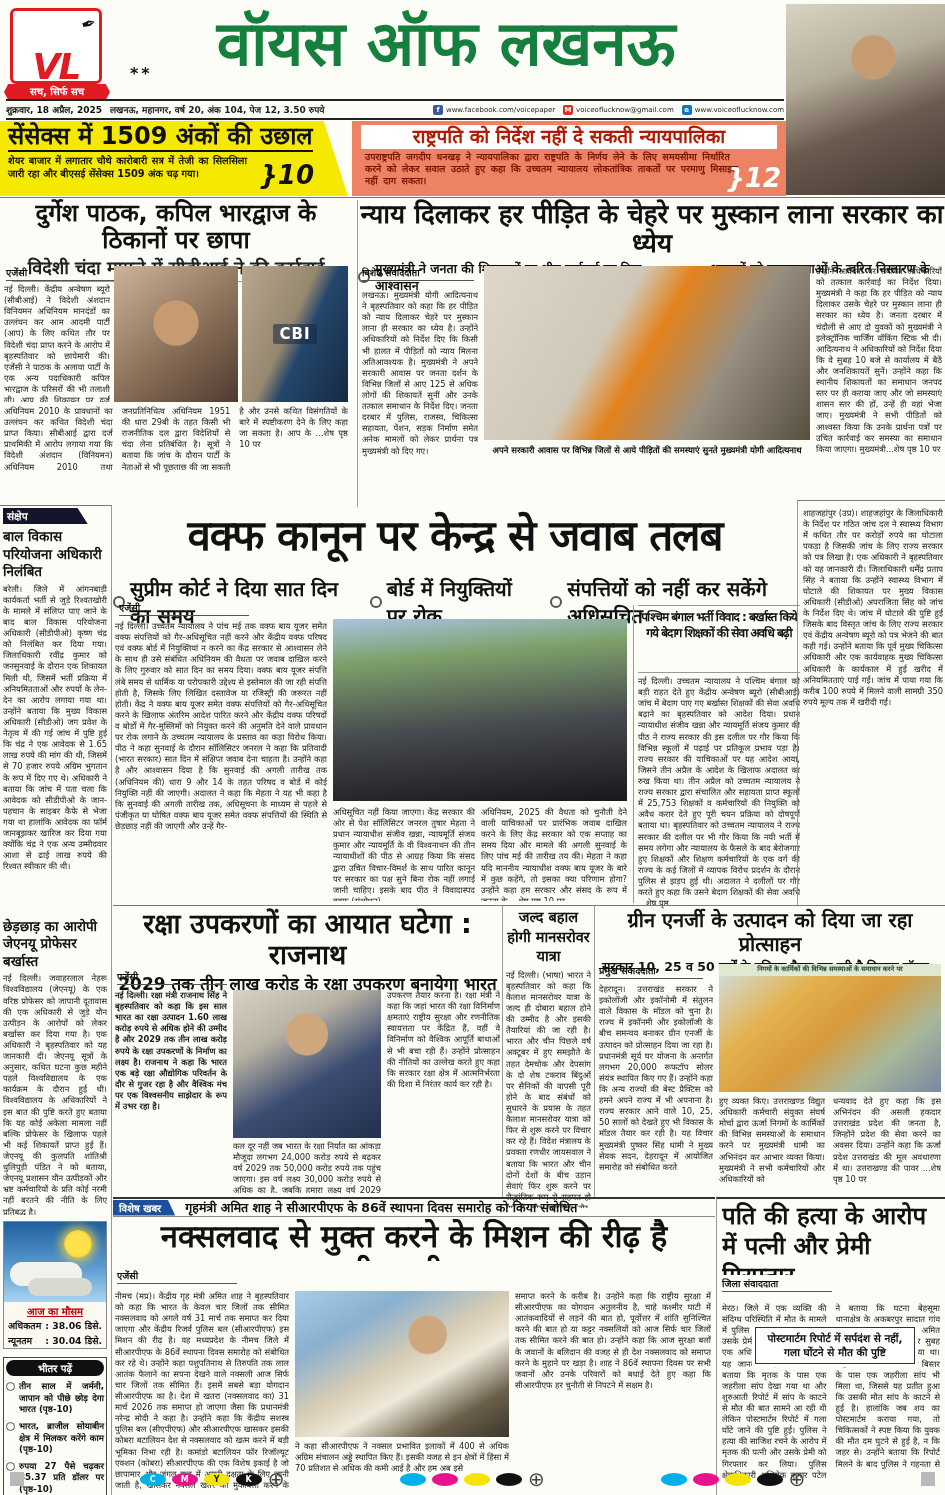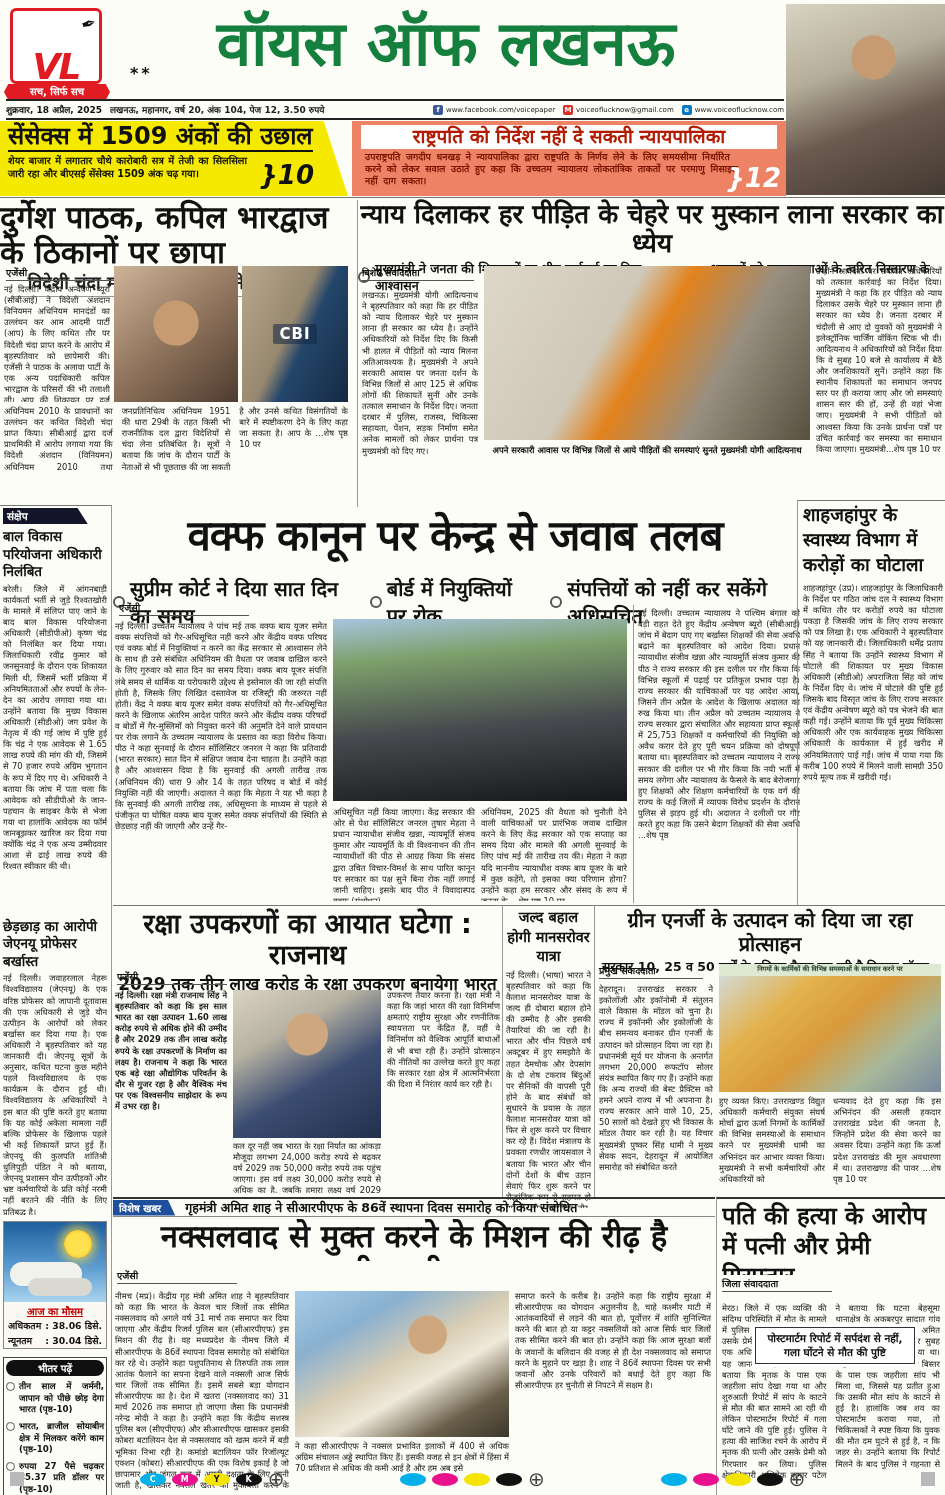--- a/index.html
+++ b/index.html
@@ -45,21 +45,21 @@
   #teaser-right{left:352px;top:121px;width:434px;height:75px;background:#ed8364;box-sizing:border-box;padding:3px;}
   #teaser-right .band{background:#fff;margin:1px 6px;text-align:center;padding:1px 2px;}
   #teaser-right .h{font-size:19px;font-weight:900;color:#b31b00;line-height:1.15;}
   #teaser-right .b{color:#7a1500;font-size:9.4px;font-weight:bold;text-align:left;line-height:1.3;
                    margin:3px 34px 12px 10px;font-family:Liberation Mono, monospace;}
   #teaser-right .pg{position:absolute;right:5px;bottom:3px;font-size:26px;font-style:italic;font-weight:900;color:#fff;}
 
   
   #rule-top2{left:0;top:197px;width:945px;border-top:1px solid #777;}
   #cbi{left:0;top:200px;width:352px;height:307px;}
-  #cbi .h{font-size:31px;font-weight:900;text-align:left;line-height:1.12;}
+  #cbi .h{font-size:24px;font-weight:900;text-align:center;line-height:1.12;}
   #cbi .sh{font-size:18px;font-weight:800;color:#222;text-align:center;border-bottom:1px solid #999;
            margin:1px 12px 0 12px;padding-bottom:2px;}
   #cbi-byline{left:6px;top:66px;width:120px;}
   #cbi-col1{left:4px;top:84px;width:106px;height:118px;}
   #cbi-photo1{left:114px;top:66px;width:124px;height:136px;
     background:radial-gradient(circle at 50% 42%,#c79b72 0 22%,rgba(0,0,0,0) 23%),
                linear-gradient(140deg,#cdb497 0%,#8a6f58 55%,#4e3b30 100%);}
   #cbi-photo2{left:242px;top:66px;width:106px;height:136px;position:absolute;
     background:linear-gradient(115deg,#b8a88e 0%,#96876f 45%,#24466b 58%,#152a42 100%);
     display:flex;align-items:center;justify-content:center;}
@@ -279,26 +279,26 @@
         <span class="ring"></span>
         <span>संपत्तियों को नहीं कर सकेंगे अधिसूचित</span>
       </span>
     </div>
     <div class="abs byline" id="waqf-byline">एजेंसी</div>
     <div class="abs body-txt" id="waqf-col1">नई दिल्ली। उच्चतम न्यायालय ने पांच मई तक वक्फ बाय यूजर समेत वक्फ संपत्तियों को गैर-अधिसूचित नहीं करने और केंद्रीय वक्फ परिषद एवं वक्फ बोर्ड में नियुक्तियां न करने का केंद्र सरकार से आश्वासन लेने के साथ ही उसे संबंधित अधिनियम की वैधता पर जवाब दाखिल करने के लिए गुरुवार को सात दिन का समय दिया। वक्फ बाय यूजर संपत्ति लंबे समय से धार्मिक या परोपकारी उद्देश्य से इस्तेमाल की जा रही संपत्ति होती है, जिसके लिए लिखित दस्तावेज या रजिस्ट्री की जरूरत नहीं होती। केंद्र ने वक्फ बाय यूजर समेत वक्फ संपत्तियों को गैर-अधिसूचित करने के खिलाफ अंतरिम आदेश पारित करने और केंद्रीय वक्फ परिषदों व बोर्डों में गैर-मुस्लिमों को नियुक्त करने की अनुमति देने वाले प्रावधान पर रोक लगाने के उच्चतम न्यायालय के प्रस्ताव का कड़ा विरोध किया। पीठ ने कहा सुनवाई के दौरान सॉलिसिटर जनरल ने कहा कि प्रतिवादी (भारत सरकार) सात दिन में संक्षिप्त जवाब देना चाहता है। उन्होंने कहा है और आश्वासन दिया है कि सुनवाई की अगली तारीख तक (अधिनियम की) धारा 9 और 14 के तहत परिषद व बोर्ड में कोई नियुक्ति नहीं की जाएगी। अदालत ने कहा कि मेहता ने यह भी कहा है कि सुनवाई की अगली तारीख तक, अधिसूचना के माध्यम से पहले से पंजीकृत या घोषित वक्फ बाय यूजर समेत वक्फ संपत्तियों की स्थिति से छेड़छाड़ नहीं की जाएगी और उन्हें गैर-</div>
     <div class="abs photo" id="waqf-photo"></div>
     <div class="abs body-txt" id="waqf-cont1">अधिसूचित नहीं किया जाएगा। केंद्र सरकार की ओर से पेश सॉलिसिटर जनरल तुषार मेहता ने प्रधान न्यायाधीश संजीव खन्ना, न्यायमूर्ति संजय कुमार और न्यायमूर्ति के वी विश्वनाथन की तीन न्यायाधीशों की पीठ से आग्रह किया कि संसद द्वारा उचित विचार-विमर्श के साथ पारित कानून पर सरकार का पक्ष सुने बिना रोक नहीं लगाई जानी चाहिए। इसके बाद पीठ ने विवादास्पद वक्फ (संशोधन)</div>
     <div class="abs body-txt" id="waqf-cont2">अधिनियम, 2025 की वैधता को चुनौती देने वाली याचिकाओं पर प्रारंभिक जवाब दाखिल करने के लिए केंद्र सरकार को एक सप्ताह का समय दिया और मामले की अगली सुनवाई के लिए पांच मई की तारीख तय की। मेहता ने कहा यदि माननीय न्यायाधीश वक्फ बाय यूजर के बारे में कुछ कहेंगे, तो इसका क्या परिणाम होगा? उन्होंने कहा हम सरकार और संसद के रूप में जनता के        ...शेष पृष्ठ 10 पर</div>
     <div id="bengal">
+      <div class="h">पश्चिम बंगाल भर्ती विवाद : बर्खास्त किये गये बेदाग शिक्षकों की सेवा अवधि बढ़ी</div>
       <div class="b body-txt">नई दिल्ली। उच्चतम न्यायालय ने पश्चिम बंगाल को बड़ी राहत देते हुए केंद्रीय अन्वेषण ब्यूरो (सीबीआई) जांच में बेदाग पाए गए बर्खास्त शिक्षकों की सेवा अवधि बढ़ाने का बृहस्पतिवार को आदेश दिया। प्रधान न्यायाधीश संजीव खन्ना और न्यायमूर्ति संजय कुमार की पीठ ने राज्य सरकार की इस दलील पर गौर किया कि विभिन्न स्कूलों में पढ़ाई पर प्रतिकूल प्रभाव पड़ा है। राज्य सरकार की याचिकाओं पर यह आदेश आया, जिसने तीन अप्रैल के आदेश के खिलाफ अदालत का रुख किया था। तीन अप्रैल को उच्चतम न्यायालय ने राज्य सरकार द्वारा संचालित और सहायता प्राप्त स्कूलों में 25,753 शिक्षकों व कर्मचारियों की नियुक्ति को अवैध करार देते हुए पूरी चयन प्रक्रिया को दोषपूर्ण बताया था। बृहस्पतिवार को उच्चतम न्यायालय ने राज्य सरकार की दलील पर भी गौर किया कि नयी भर्ती में समय लगेगा और न्यायालय के फैसले के बाद बेरोजगार हुए शिक्षकों और शिक्षण कर्मचारियों के एक वर्ग की राज्य के कई जिलों में व्यापक विरोध प्रदर्शन के दौरान पुलिस से झड़प हुई थी। अदालत ने दलीलों पर गौर करते हुए कहा कि उसने बेदाग शिक्षकों की सेवा अवधि        ...शेष पृष्ठ</div>
     </div>
   </div>
 
   <div class="abs" id="shah">
-    <div class="h">शाहजहांपुर के स्वास्थ्य विभाग में करोड़ों का घोटाला</div>
     <div class="b body-txt">शाहजहांपुर (उप्र)। शाहजहांपुर के जिलाधिकारी के निर्देश पर गठित जांच दल ने स्वास्थ्य विभाग में कथित तौर पर करोड़ों रुपये का घोटाला पकड़ा है जिसकी जांच के लिए राज्य सरकार को पत्र लिखा है। एक अधिकारी ने बृहस्पतिवार को यह जानकारी दी। जिलाधिकारी धर्मेंद्र प्रताप सिंह ने बताया कि उन्होंने स्वास्थ्य विभाग में घोटाले की शिकायत पर मुख्य विकास अधिकारी (सीडीओ) अपराजिता सिंह को जांच के निर्देश दिए थे। जांच में घोटाले की पुष्टि हुई जिसके बाद विस्तृत जांच के लिए राज्य सरकार एवं केंद्रीय अन्वेषण ब्यूरो को पत्र भेजने की बात कही गई। उन्होंने बताया कि पूर्व मुख्य चिकित्सा अधिकारी और एक कार्यवाहक मुख्य चिकित्सा अधिकारी के कार्यकाल में हुई खरीद में अनियमितताएं पाई गईं। जांच में पाया गया कि करीब 100 रुपये में मिलने वाली सामग्री 350 रुपये मूल्य तक में खरीदी गई।</div>
   </div>
 
   <div class="abs" id="sidebar">
     <div id="brief-bar">संक्षेप</div>
     <div class="brief-h">बाल विकास परियोजना अधिकारी निलंबित</div>
     <div class="body-txt" id="brief1-body">बरेली। जिले में आंगनबाड़ी कार्यकर्ता भर्ती से जुड़े रिश्वतखोरी के मामले में संलिप्त पाए जाने के बाद बाल विकास परियोजना अधिकारी (सीडीपीओ) कृष्ण चंद्र को निलंबित कर दिया गया। जिलाधिकारी रवींद्र कुमार को जनसुनवाई के दौरान एक शिकायत मिली थी, जिसमें भर्ती प्रक्रिया में अनियमितताओं और रुपयों के लेन-देन का आरोप लगाया गया था। उन्होंने बताया कि मुख्य विकास अधिकारी (सीडीओ) जग प्रवेश के नेतृत्व में की गई जांच में पुष्टि हुई कि चंद्र ने एक आवेदक से 1.65 लाख रुपये की मांग की थी, जिसमें से 70 हजार रुपये अग्रिम भुगतान के रूप में दिए गए थे। अधिकारी ने बताया कि जांच में पता चला कि आवेदक को सीडीपीओ के जान-पहचान के साइबर कैफे से भेजा गया था हालांकि आवेदक का फॉर्म जानबूझकर खारिज कर दिया गया क्योंकि चंद्र ने एक अन्य उम्मीदवार आशा से ढाई लाख रुपये की रिश्वत स्वीकार की थी।</div>
     <div class="brief-h">छेड़छाड़ का आरोपी जेएनयू प्रोफेसर बर्खास्त</div>
     <div class="body-txt" id="brief2-body">नई दिल्ली। जवाहरलाल नेहरू विश्वविद्यालय (जेएनयू) के एक वरिष्ठ प्रोफेसर को जापानी दूतावास की एक अधिकारी से जुड़े यौन उत्पीड़न के आरोपों को लेकर बर्खास्त कर दिया गया है। एक अधिकारी ने बृहस्पतिवार को यह जानकारी दी। जेएनयू सूत्रों के अनुसार, कथित घटना कुछ महीने पहले विश्वविद्यालय के एक कार्यक्रम के दौरान हुई थी। विश्वविद्यालय के अधिकारियों ने इस बात की पुष्टि करते हुए बताया कि यह कोई अकेला मामला नहीं बल्कि प्रोफेसर के खिलाफ पहले भी कई शिकायतें प्राप्त हुई हैं। जेएनयू की कुलपति शांतिश्री धुलिपुड़ी पंडित ने को बताया, जेएनयू प्रशासन यौन उत्पीड़कों और भ्रष्ट कर्मचारियों के प्रति कोई नरमी नहीं बरतने की नीति के लिए प्रतिबद्ध है।</div>
 

